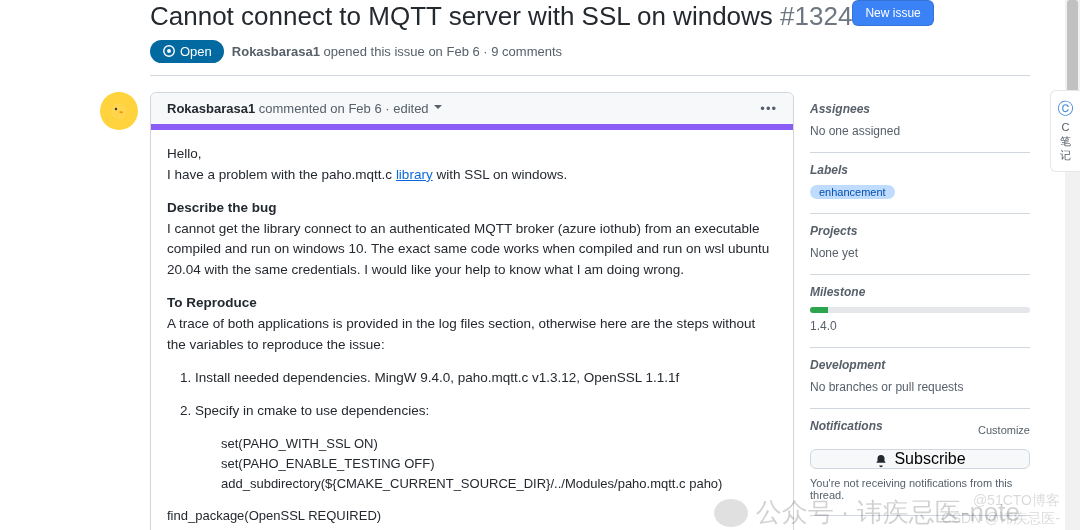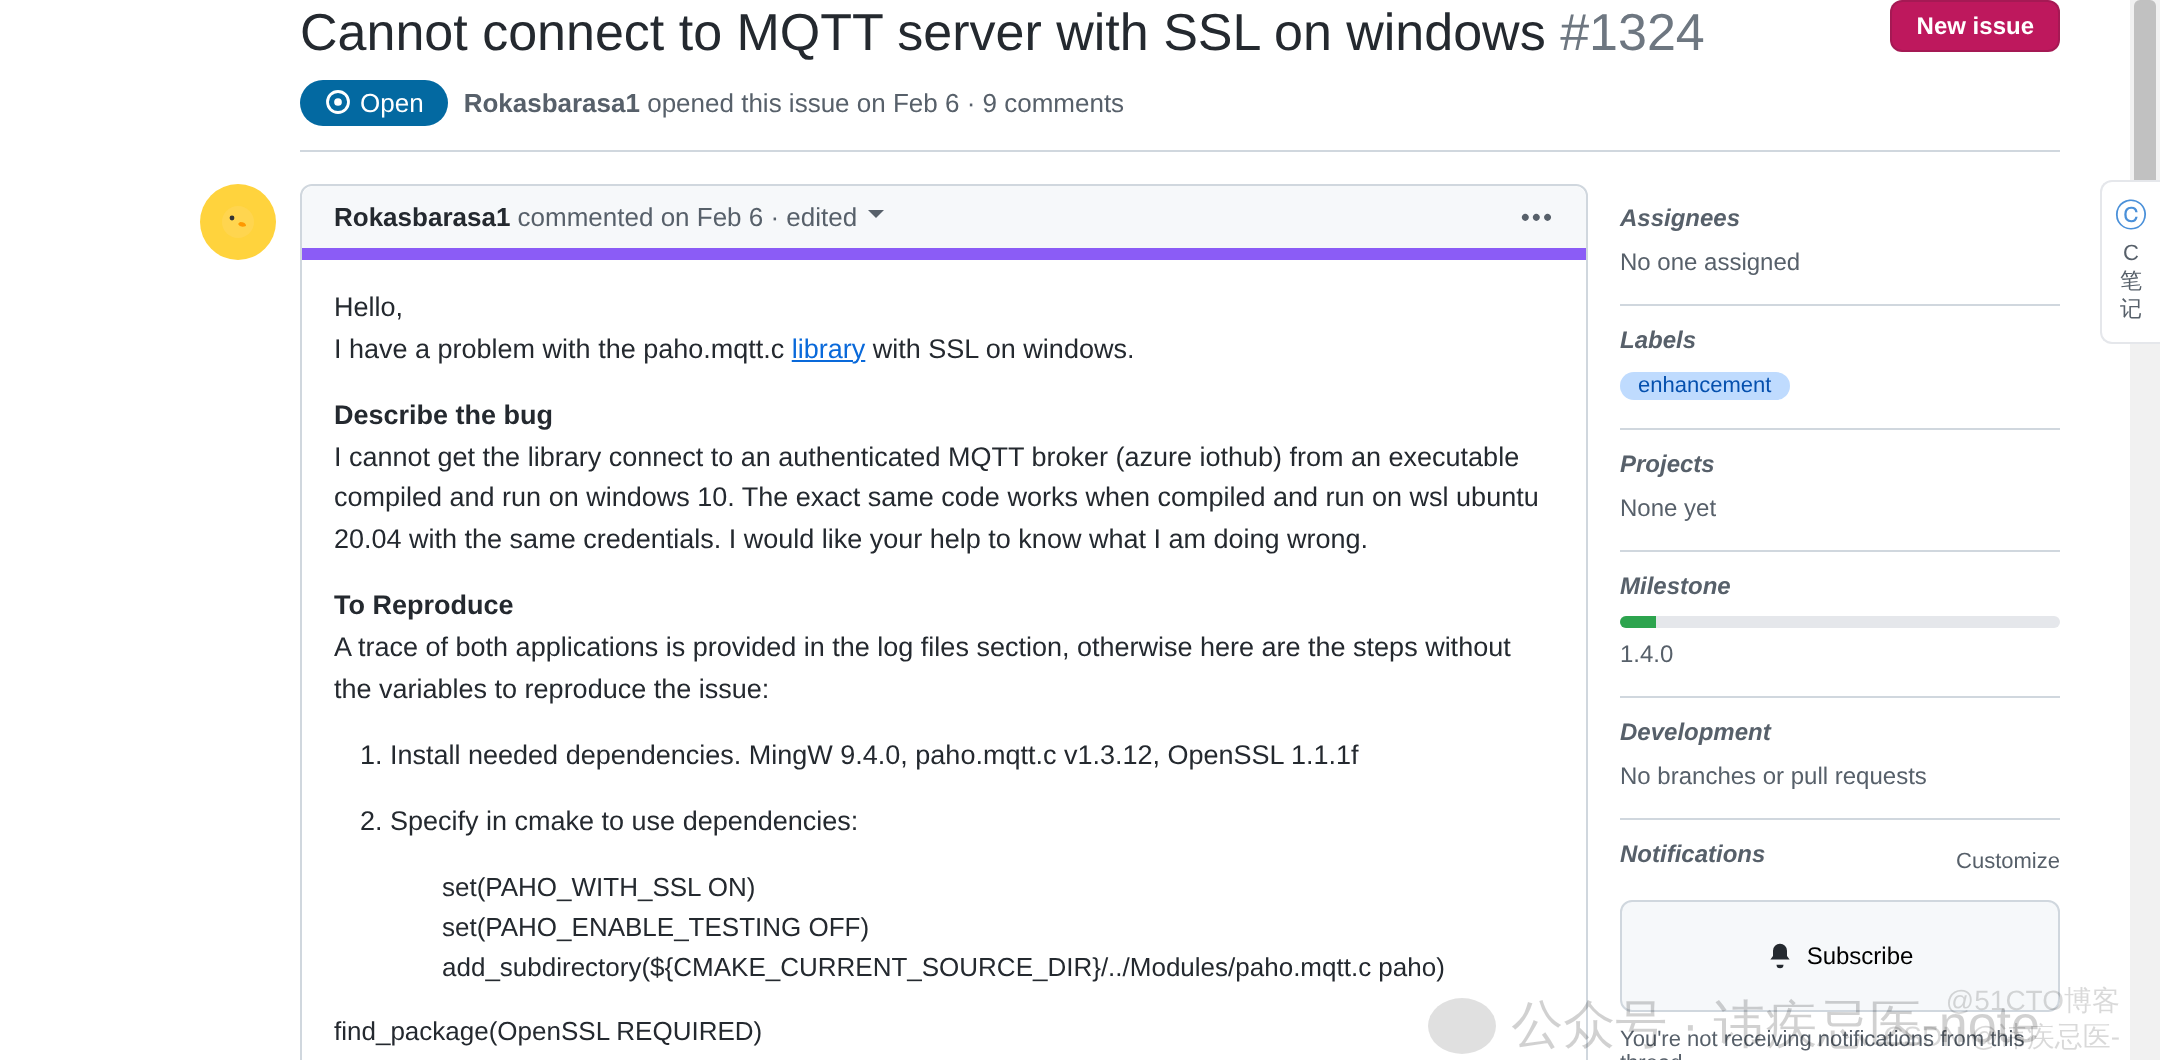--- a/index.html
+++ b/index.html
@@ -1,22 +1,22 @@
 <!DOCTYPE html>
 <html><head>
   <meta charset="utf-8">
   <style>
     * { box-sizing: border-box; margin: 0; padding: 0; }
     body { font-family: -apple-system, BlinkMacSystemFont, "Segoe UI", Helvetica, Arial, sans-serif; font-size: 14px; color: #24292f; background: #fff; width: 1080px; height: 530px; overflow: hidden; position: relative; }
     .container { display: flex; flex-direction: column; padding: 0 50px 0 150px; }
     .issue-header { padding: 0 0 12px 0; border-bottom: 1px solid #d0d7de; position: relative; }
-    .title-row { display: flex; align-items: flex-start; justify-content: space-between; }
+    .title-row { display: flex; align-items: flex-start; justify-content: flex-start; }
     .title { font-size: 26px; font-weight: 400; color: #24292f; line-height: 1.3; }
     .issue-num { color: #6e7781; font-weight: 300; }
-    .new-issue-btn { background: #be185d; color: #fff; border: 1px solid rgba(27,31,36,.15); border-radius: 6px; padding: 5px 12px; font-size: 12px; font-weight: 700; cursor: pointer; white-space: nowrap; }
+    .new-issue-btn { background: #3b82f6; color: #fff; border: 1px solid rgba(27,31,36,.15); border-radius: 6px; padding: 5px 12px; font-size: 12px; font-weight: 400; cursor: pointer; white-space: nowrap; }
     .meta-row { margin-top: 6px; display: flex; align-items: center; gap: 8px; font-size: 13px; color: #57606a; }
     .state-badge { display: inline-flex; align-items: center; gap: 4px; background: #0369a1; color: #fff; border-radius: 999px; padding: 4px 12px; font-weight: 500; font-size: 13px; }
     .state-badge svg { fill: #fff; }
     .layout { display: flex; gap: 16px; margin-top: 16px; }
     .main-col { flex: 1; min-width: 0; }
     .sidebar { width: 220px; flex-shrink: 0; font-size: 12px; }
     .avatar-small { width: 38px; height: 38px; border-radius: 50%; background: #ffd33d; display: flex; align-items: center; justify-content: center; position: absolute; left: -50px; top: 0; }
     .comment-wrap { position: relative; }
     .comment-box { border: 1px solid #d0d7de; border-radius: 6px; }
     .comment-header { background: #f6f8fa; border-bottom: 6px solid #8b5cf6; border-radius: 6px 6px 0 0; padding: 8px 16px; display: flex; justify-content: space-between; align-items: center; font-size: 13px; color: #57606a; }
@@ -32,21 +32,21 @@
     .codeish { white-space: pre; font-family: inherit; font-size: 13px; }
     .indent { padding-left: 26px; }
     .sidebar-sec { border-bottom: 1px solid #d0d7de; padding: 10px 0 14px 0; }
     .sidebar-sec h4 { font-size: 12px; font-weight: 600; color: #57606a; margin-bottom: 8px; font-style: italic; }
     .sidebar-sec .val { color: #57606a; font-size: 12px; }
     .label-pill { display: inline-block; background: #bfdbfe; color: #0550ae; border-radius: 999px; padding: 1px 9px; font-size: 11px; font-weight: 500; }
     .milestone-bar { height: 6px; background: #e5e7eb; border-radius: 4px; margin-bottom: 6px; overflow: hidden; }
     .milestone-fill { height: 100%; width: 8%; background: #2da44e; }
     .notif-row { display: flex; justify-content: space-between; align-items: center; margin-bottom: 8px; }
     .customize { font-size: 11px; color: #57606a; }
-    .subscribe-btn { width: 100%; padding: 20px; border: 1px solid #d0d7de; border-radius: 6px; background: #f6f8fa; font-size: 12px; font-weight: 500; cursor: pointer; display: flex; align-items: flex-start; justify-content: center; gap: 6px; }
+    .subscribe-btn { width: 100%; padding: 0; border: 1px solid #d0d7de; border-radius: 6px; background: #f6f8fa; font-size: 16px; font-weight: 500; cursor: pointer; display: flex; align-items: flex-end; justify-content: center; gap: 6px; }
     .notif-note { font-size: 11px; color: #57606a; margin-top: 8px; }
     .float-tab { position: absolute; right: 0; top: 90px; width: 30px; background: #fff; border: 1px solid #e5e7eb; border-right: none; border-radius: 6px 0 0 6px; padding: 8px 4px; text-align: center; font-size: 11px; color: #57606a; line-height: 1.3; }
     .scrollbar { position: absolute; right: 0; top: 0; width: 15px; height: 100%; background: #f1f1f1; }
     .scroll-thumb { position: absolute; right: 2px; top: 0; width: 11px; height: 120px; background: #c1c1c1; border-radius: 3px; }
     .watermark { position: absolute; right: 60px; bottom: 0; font-size: 26px; color: rgba(0,0,0,.18); font-weight: 400; display: flex; align-items: center; gap: 8px; }
     .watermark .wx { width: 34px; height: 28px; border-radius: 50%; background: rgba(0,0,0,.12); }
     .corner-wm { position: absolute; right: 20px; bottom: 2px; font-size: 14px; color: rgba(0,0,0,.15); margin-left: 26px; }
   </style>
 </head>
 <body>

